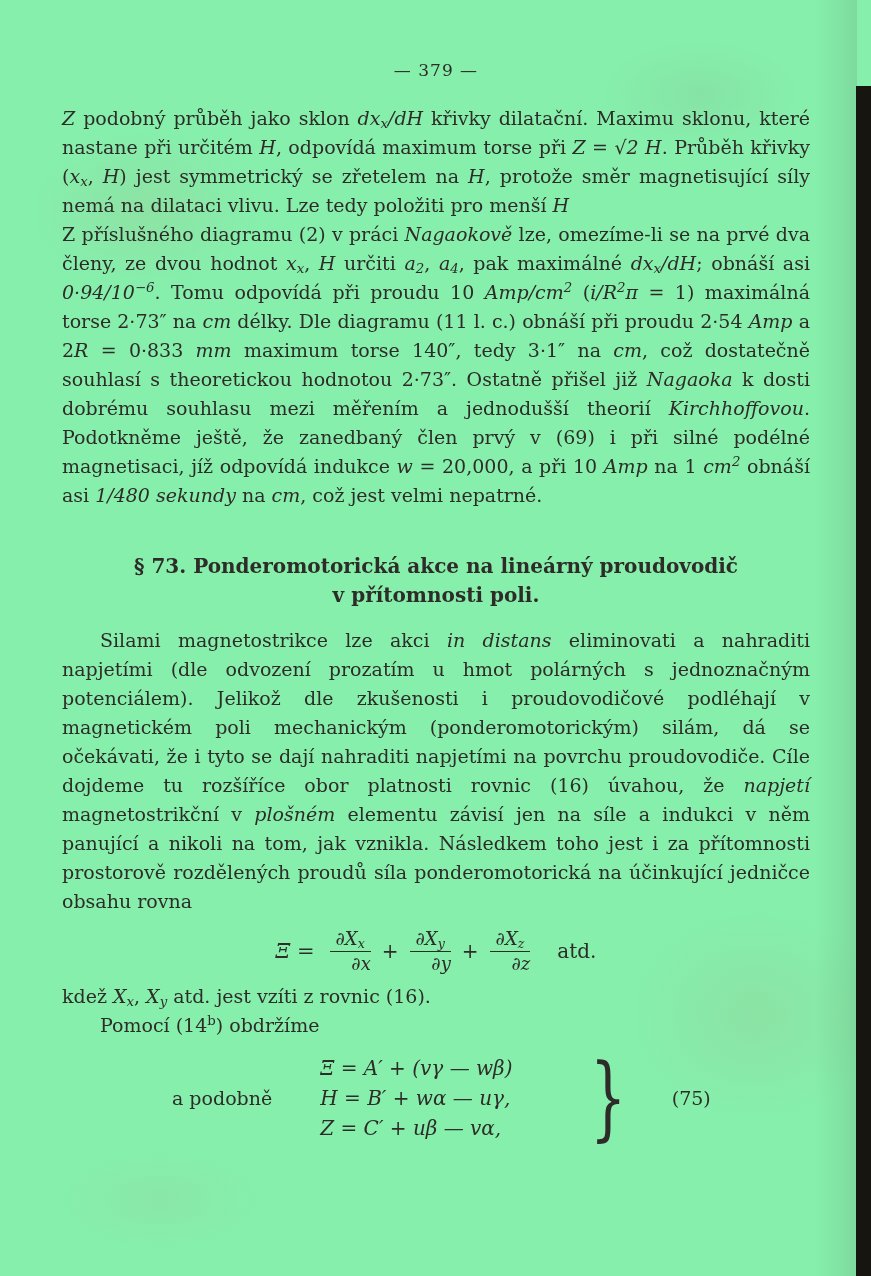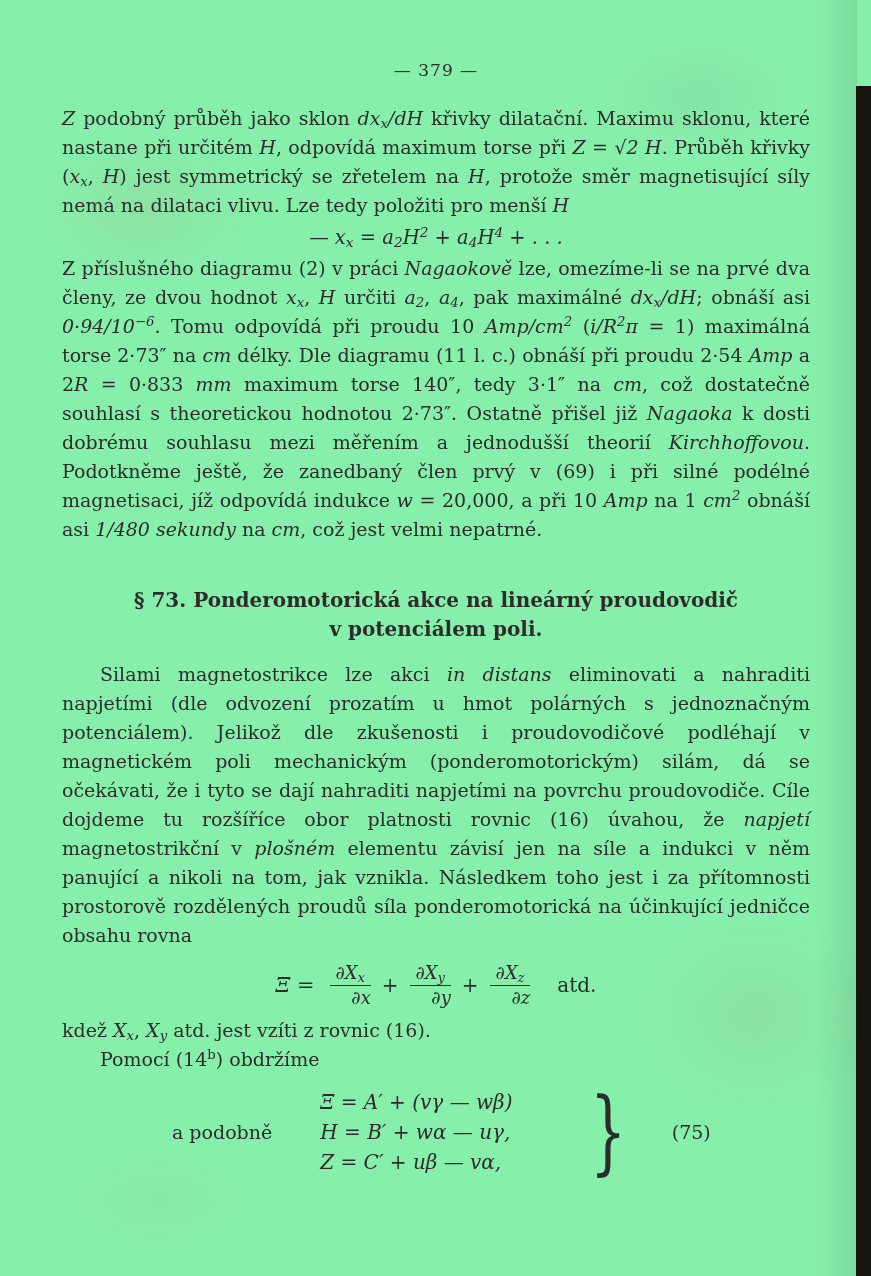--- a/index.html
+++ b/index.html
@@ -121,27 +121,26 @@
   <div class="stain stain-d"></div>
   <div class="edge-shade"></div>
   <div class="scan-bar"></div>
 
   <div class="text-col">
 
     <div class="page-number">— 379 —</div>
 
     <p class="para"><span class="em">Z</span><span> podobný průběh jako sklon </span><span class="em">dx</span><sub class="em">x</sub><span class="em">/dH</span><span> křivky dilatační. Maximu sklonu, které nastane při určitém </span><span class="em">H</span><span>, odpovídá maximum torse při </span><span class="em">Z</span><span class="em"> = √2 </span><span class="em">H</span><span>. Průběh křivky (</span><span class="em">x</span><sub class="em">x</sub><span>, </span><span class="em">H</span><span>) jest symmetrický se zřetelem na </span><span class="em">H</span><span>, protože směr magnetisující síly nemá na dilataci vlivu. Lze tedy položiti pro menší </span><span class="em">H</span></p>
 
-    <div class="formula-series"><span class="em">— x</span><sub class="em">x</sub><span class="em"> = a</span><sub class="em">2</sub><span class="em">H</span><sup class="em">2</sup><span class="em"> + a</span><sub class="em">4</sub><span class="em">H</span><sup class="em">4</sup><span class="em"> + . . .</span></div>
 
     <p class="para"><span>Z příslušného diagramu (2) v práci </span><span class="em">Nagaokově</span><span> lze, omezíme-li se na prvé dva členy, ze dvou hodnot </span><span class="em">x</span><sub class="em">x</sub><span>, </span><span class="em">H</span><span> určiti </span><span class="em">a</span><sub class="em">2</sub><span>, </span><span class="em">a</span><sub class="em">4</sub><span>, pak maximálné </span><span class="em">dx</span><sub class="em">x</sub><span class="em">/dH</span><span>; obnáší asi </span><span class="em">0·94/10</span><sup class="em">−6</sup><span>. Tomu odpovídá při proudu 10 </span><span class="em">Amp/cm</span><sup class="em">2</sup><span> (</span><span class="em">i/R</span><sup class="em">2</sup><span class="em">π</span><span> = 1) maximálná torse 2·73″ na </span><span class="em">cm</span><span> délky. Dle diagramu (11 l. c.) obnáší při proudu 2·54 </span><span class="em">Amp</span><span> a 2</span><span class="em">R</span><span> = 0·833 </span><span class="em">mm</span><span> maximum torse 140″, tedy 3·1″ na </span><span class="em">cm</span><span>, což dostatečně souhlasí s theoretickou hodnotou 2·73″. Ostatně přišel již </span><span class="em">Nagaoka</span><span> k dosti dobrému souhlasu mezi měřením a jednodušší theorií </span><span class="em">Kirchhoffovou</span><span>. Podotkněme ještě, že zanedbaný člen prvý v (69) i při silné podélné magnetisaci, jíž odpovídá indukce </span><span class="em">w</span><span> = 20,000, a při 10 </span><span class="em">Amp</span><span> na 1 </span><span class="em">cm</span><sup class="em">2</sup><span> obnáší asi </span><span class="em">1/480 sekundy</span><span> na </span><span class="em">cm</span><span>, což jest velmi nepatrné.</span></p>
 
     <div class="section-heading">
       <div>§ 73. Ponderomotorická akce na lineárný proudovodič</div>
-      <div>v potenciálem poli.</div>
+      <div>v přítomnosti poli.</div>
     </div>
 
     <p class="para indent"><span>Silami magnetostrikce lze akci </span><span class="em">in distans</span><span> eliminovati a nahraditi napjetími (dle odvození prozatím u hmot polárných s jednoznačným potenciálem). Jelikož dle zkušenosti i proudovodičové podléhají v magnetickém poli mechanickým (ponderomotorickým) silám, dá se očekávati, že i tyto se dají nahraditi napjetími na povrchu proudovodiče. Cíle dojdeme tu rozšíříce obor platnosti rovnic (16) úvahou, že </span><span class="em">napjetí</span><span> magnetostrikční v </span><span class="em">plošném</span><span> elementu závisí jen na síle a indukci v něm panující a nikoli na tom, jak vznikla. Následkem toho jest i za přítomnosti prostorově rozdělených proudů síla ponderomotorická na účinkující jedničce obsahu rovna</span></p>
 
     <div class="formula-div">
       <span class="f2-lhs em">Ξ =</span>
       <span class="frac">
         <span class="num"><span class="em">∂X</span><sub class="em">x</sub></span>
         <span class="den em">∂x</span>
       </span>

